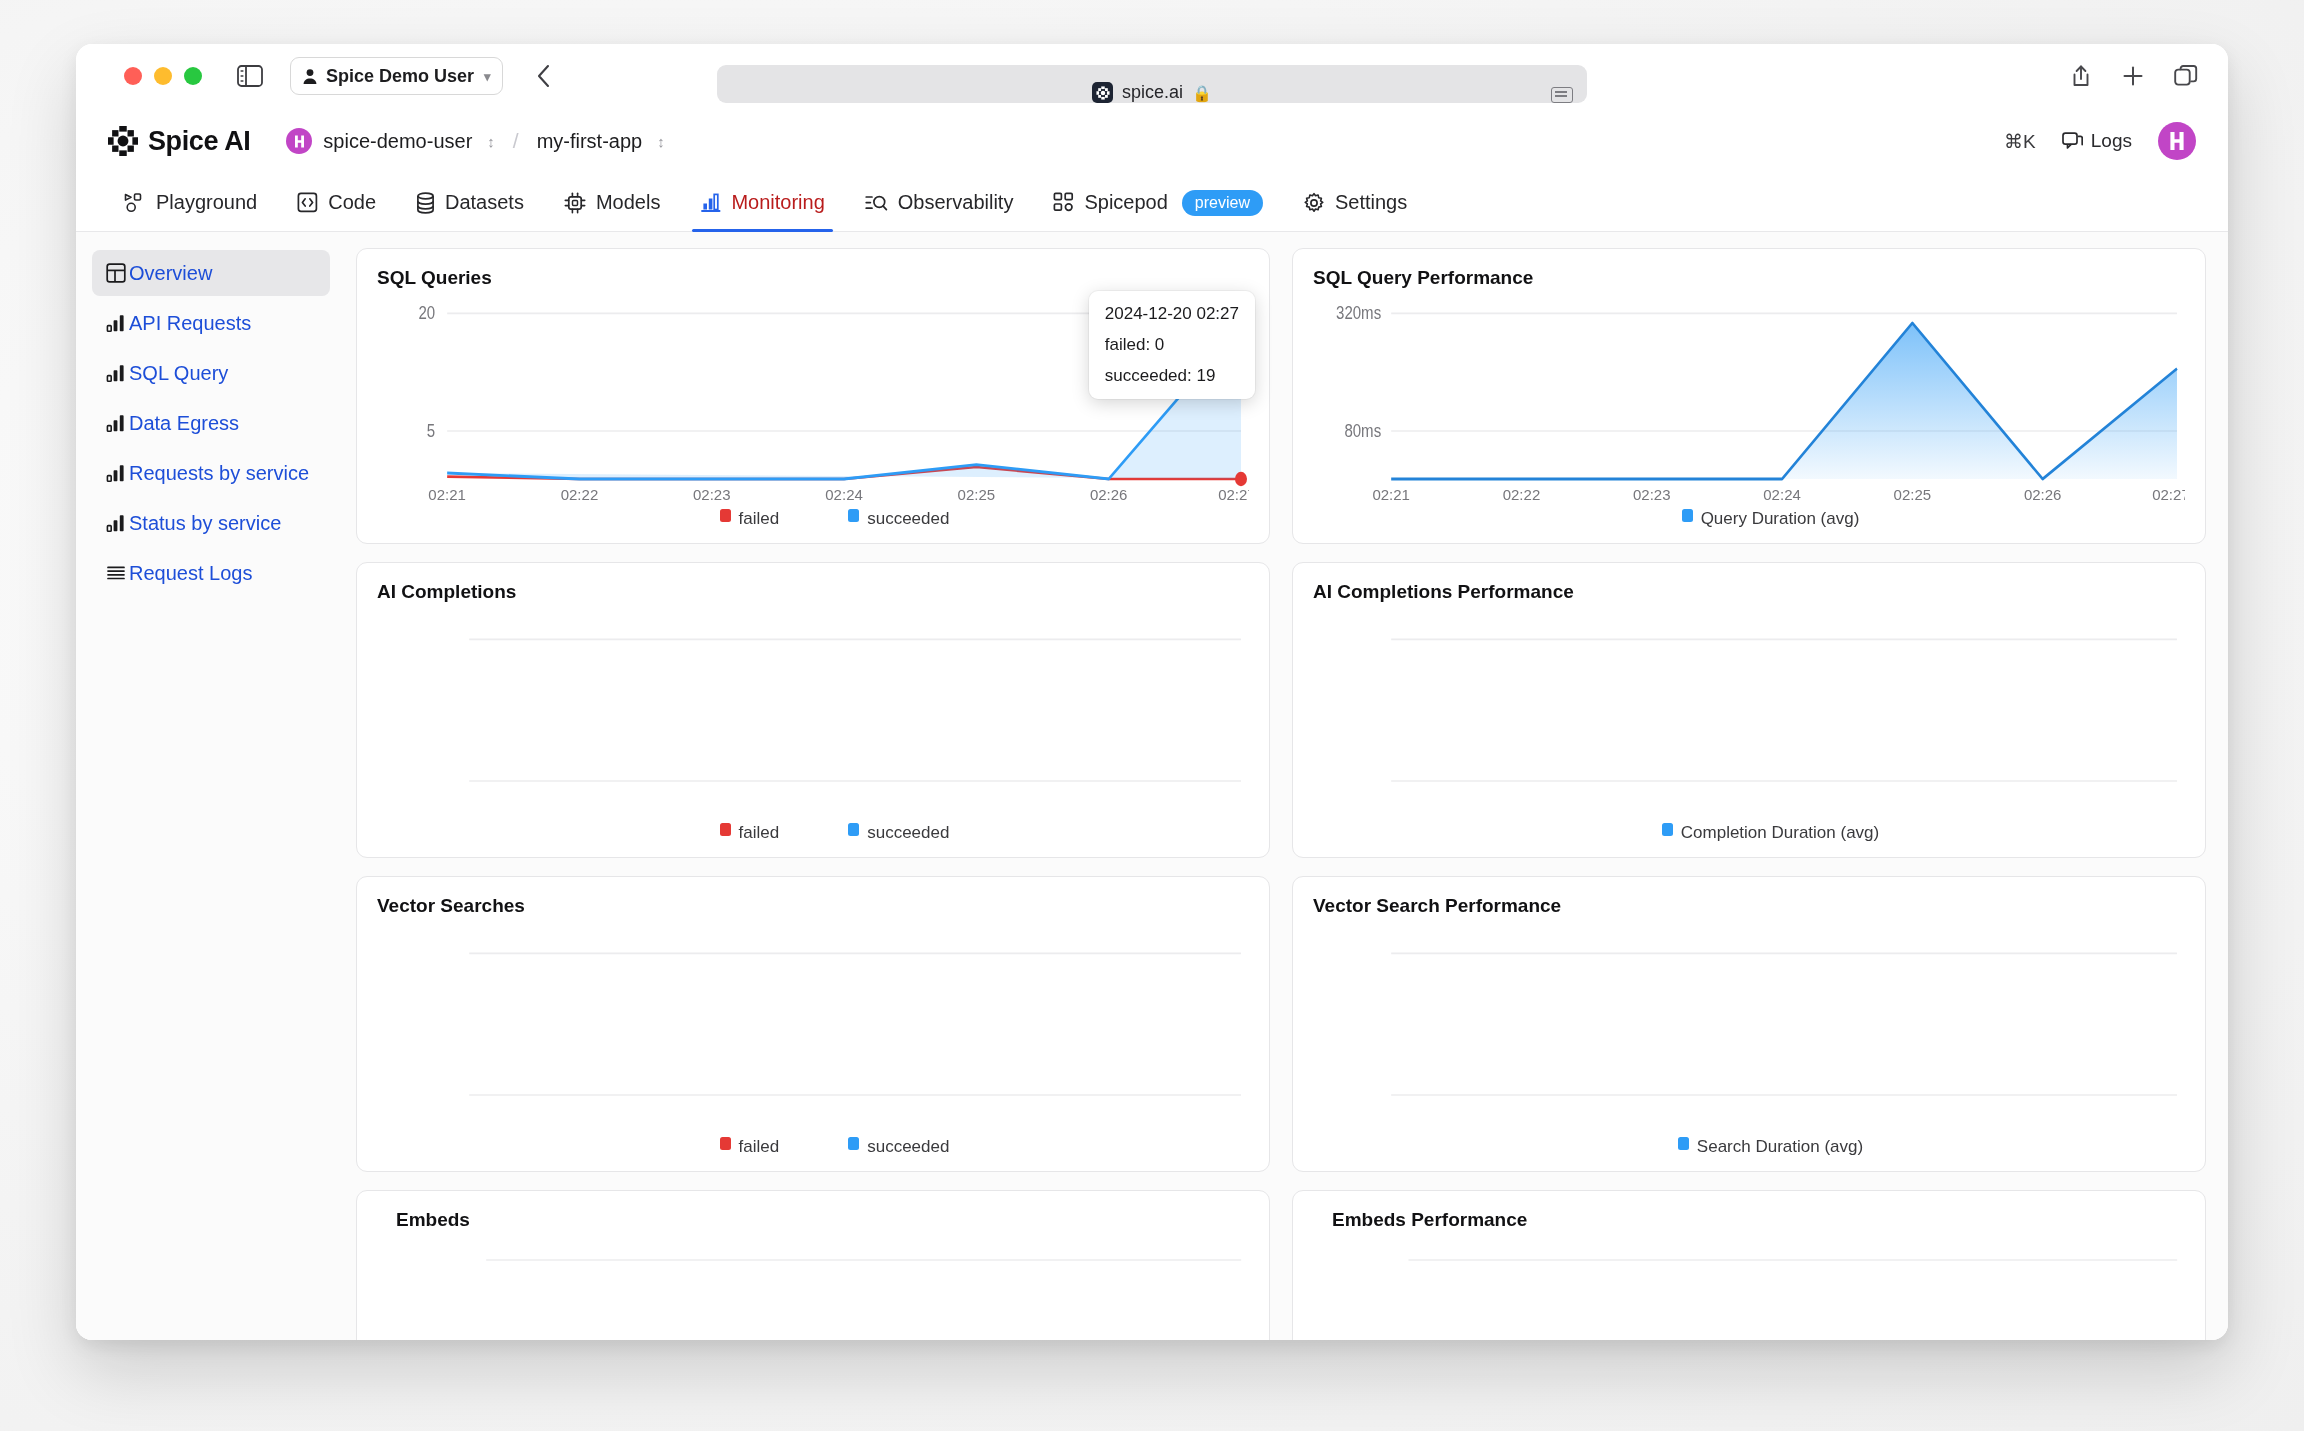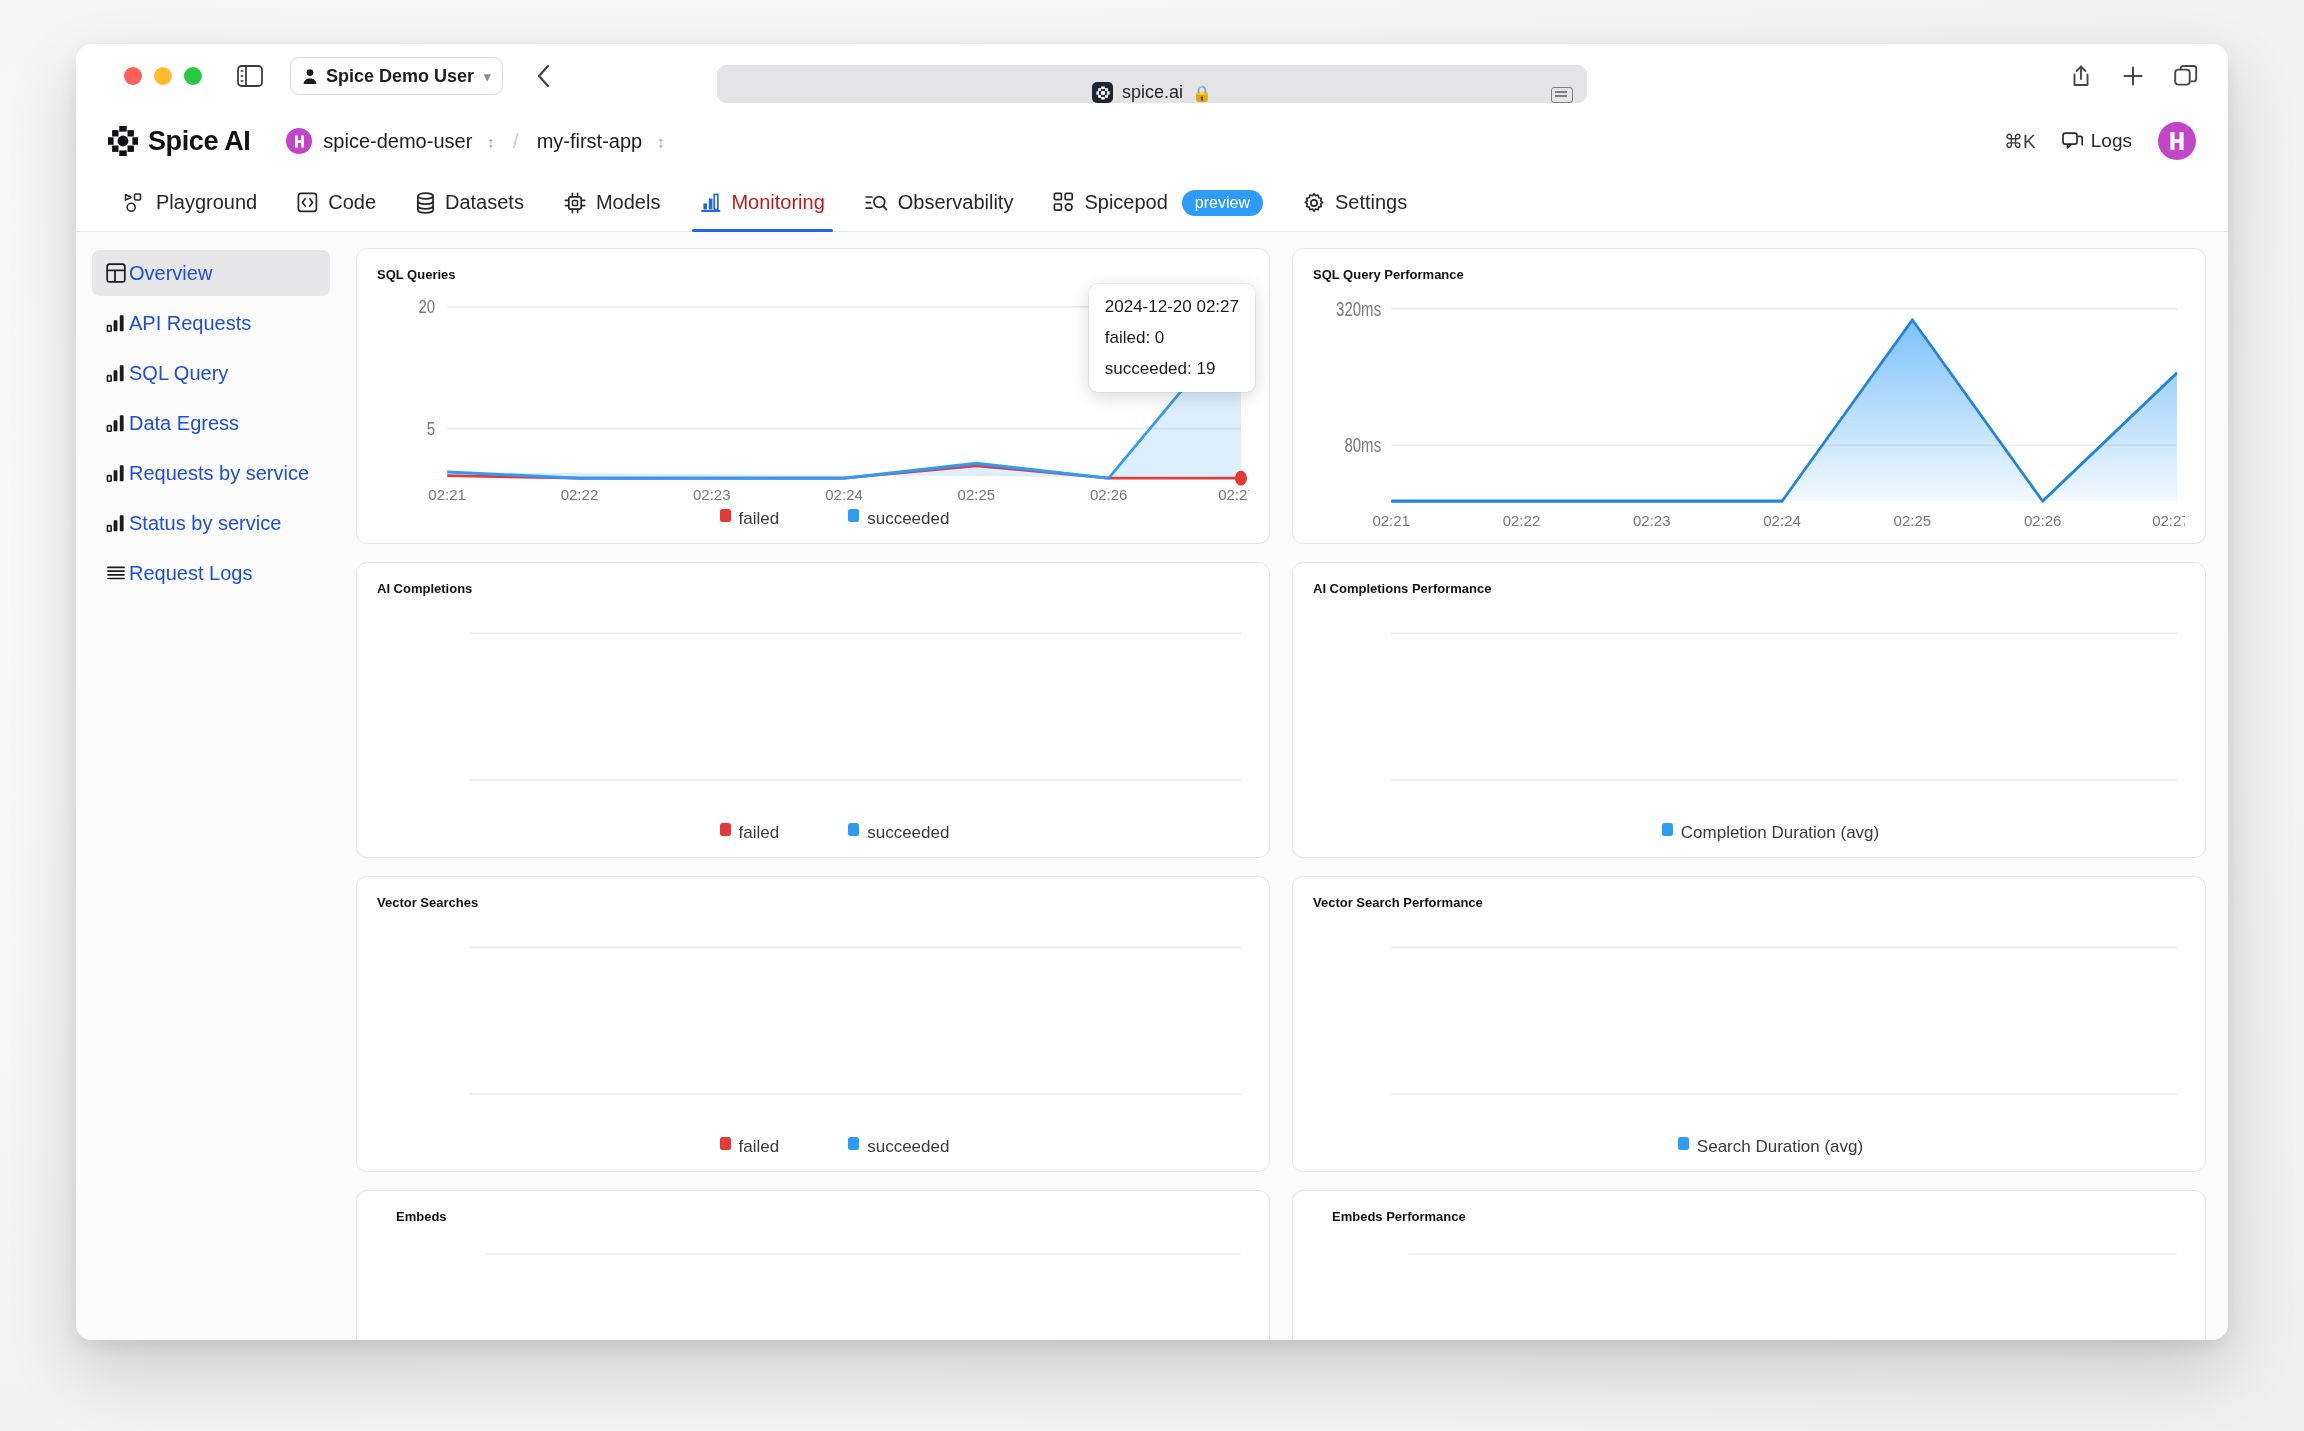--- a/index.html
+++ b/index.html
@@ -212,21 +212,21 @@
     border-radius: 11px;
     padding: 18px 20px 14px 20px;
     display: flex; flex-direction: column;
     position: relative;
   }
   .card.h-main { height: 296px; }
   .card.h-empty { height: 296px; }
   .card.h-last { height: 180px; padding-left: 39px; }
 
   .card-title {
-    font-size: 13px; font-weight: 700; color: #111113;
+    font-size: 19px; font-weight: 700; color: #111113;
     margin-bottom: 10px;
   }
   .plot { flex: 1 1 auto; position: relative; }
   .legend {
     display: flex; justify-content: center; align-items: center;
     gap: 26px; padding-top: 6px;
   }
   .legend-item { display: flex; align-items: flex-start; gap: 8px; font-size: 17px; color: #3a3a3d; cursor: pointer; margin-left: 43px; }
   .legend-swatch { width: 11px; height: 13px; border-radius: 2.5px; }
 
@@ -607,20 +607,26 @@
           <svg width="100%" height="22" viewBox="0 0 870 22" preserveAspectRatio="none" style="position:absolute;left:0;bottom:-4px;">
             <text class="axlbl" x="78" y="15" text-anchor="middle">02:21</text>
             <text class="axlbl" x="208" y="15" text-anchor="middle">02:22</text>
             <text class="axlbl" x="338" y="15" text-anchor="middle">02:23</text>
             <text class="axlbl" x="468" y="15" text-anchor="middle">02:24</text>
             <text class="axlbl" x="598" y="15" text-anchor="middle">02:25</text>
             <text class="axlbl" x="728" y="15" text-anchor="middle">02:26</text>
             <text class="axlbl" x="856" y="15" text-anchor="middle">02:27</text>
           </svg>
         </div>
+        <div class="legend">
+          <span class="legend-item">
+            <span class="legend-swatch" style="background:#2e9cf6"></span>
+            <span>Query Duration (avg)</span>
+          </span>
+        </div>
       </div>
 
       <div class="card h-empty">
         <div class="card-title">AI Completions</div>
         <div class="plot">
           <svg width="100%" height="100%" viewBox="0 0 870 170" preserveAspectRatio="none" style="position:absolute;inset:0;">
             <line x1="92" y1="22" x2="862" y2="22" stroke="#ececee" stroke-width="1.4"></line>
             <line x1="92" y1="140" x2="862" y2="140" stroke="#ececee" stroke-width="1.4"></line>
           </svg>
         </div>

